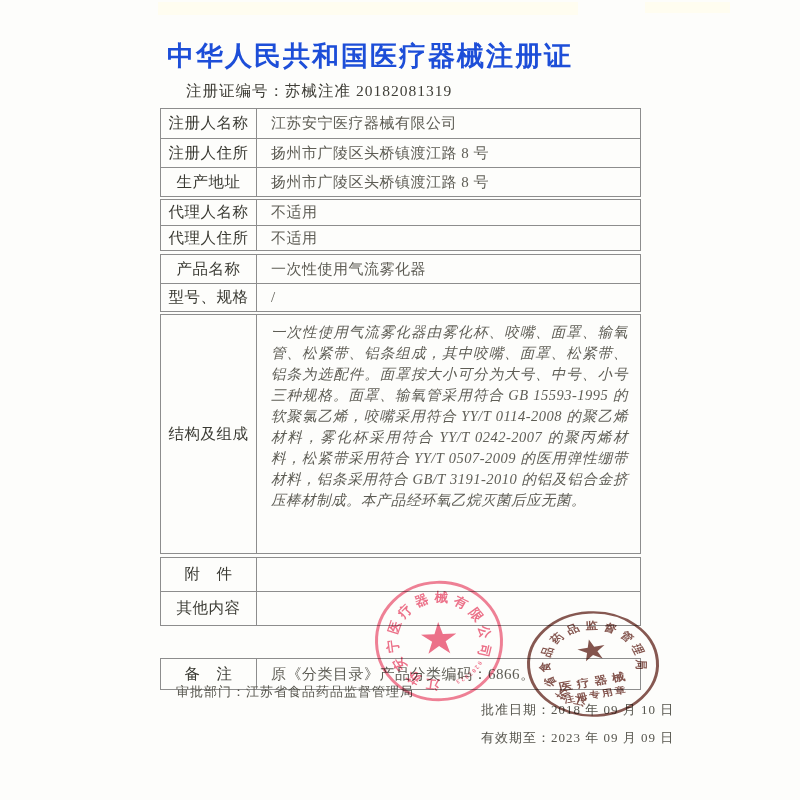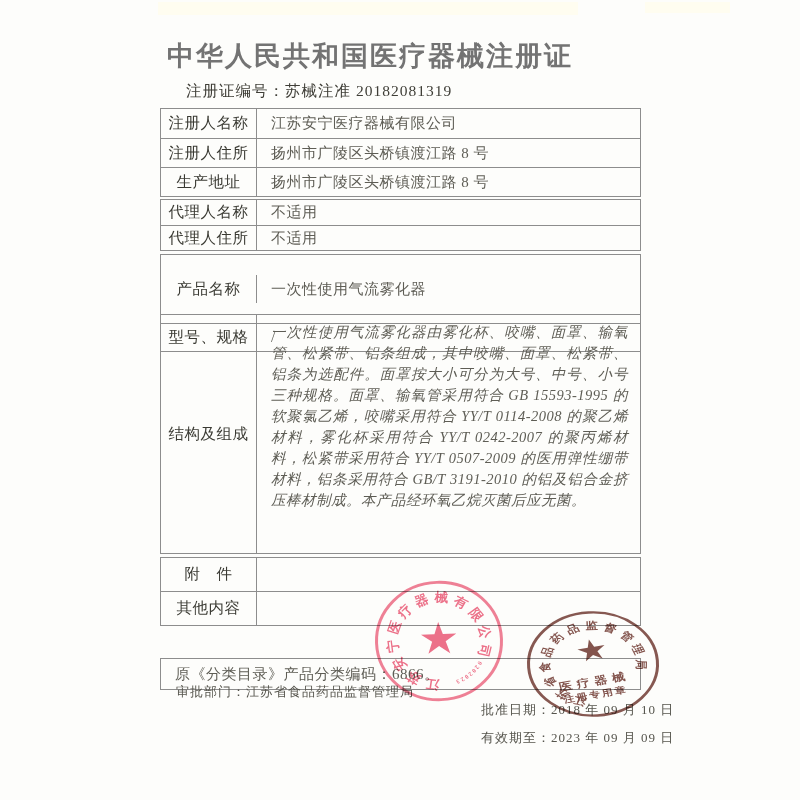--- a/index.html
+++ b/index.html
@@ -8,21 +8,21 @@
     background:#fdfdfb;
     font-family:"Liberation Serif","DejaVu Serif",serif;
     color:#3a3a35;
   }
   .tint{position:absolute;background:#fffdf0;}
   .tint.t1{left:158px;top:2px;width:420px;height:13px;}
   .tint.t2{left:645px;top:2px;width:85px;height:11px;}
 
   .title{
     position:absolute;left:0;top:38px;width:740px;
-    text-align:center;font-size:27px;font-weight:bold;color:#737373;
+    text-align:center;font-size:27px;font-weight:bold;color:#1d4ed8;
     letter-spacing:2px;
   }
   .regline{
     position:absolute;left:186px;top:81px;font-size:15.5px;color:#3f3e37;
     letter-spacing:1px;
   }
 
   .tgroup{
     position:absolute;left:160px;width:481px;
     border:1px solid #8d8d8d;box-sizing:border-box;background:transparent;
@@ -33,21 +33,21 @@
     width:96px;flex:0 0 96px;border-right:1px solid #8d8d8d;
     display:flex;align-items:center;justify-content:center;
     font-size:15.5px;color:#3a3a33;letter-spacing:0.5px;box-sizing:border-box;
   }
   .tvalue{
     flex:1;display:flex;align-items:center;padding:0 10px 0 14px;
     font-size:15px;color:#5e5d55;letter-spacing:0.5px;box-sizing:border-box;
   }
   .gA{top:108px;} .gA .trow{height:29px;}
   .gB{top:199px;font-family:Liberation Serif, serif;} .gB .trow{height:25px;}
-  .gC{top:254px;} .gC .trow{height:28px;margin-top:20px;}
+  .gC{top:254px;} .gC .trow{height:28px;}
   .gD{top:314px;height:240px;}
   .gD .trow{height:238px;}
   .gD .tvalue{
     display:block;padding:7px 12px 0 14px;line-height:21px;
     text-align:justify;font-size:14.5px;font-style:italic;
   }
   .gE{top:557px;}
   .gE .trow.r8{height:29px;} .gE .trow.r9{height:33px;} .gE .trow.r10{height:34px;}
   .gF{top:658px;} .gF .trow{height:30px;}
 
@@ -147,20 +147,21 @@
     <div class="tlabel">附　件</div>
   </div>
   <div class="trow r10">
     <div class="tlabel">其他内容</div>
     <div class="tvalue"></div>
   </div>
 </div>
 
 <div class="tgroup gF">
   <div class="trow">
+    <div class="tlabel">备　注</div>
     <div class="tvalue">原《分类目录》产品分类编码：6866。</div>
   </div>
 </div>
 
 <div class="footer-dept">
   <span>审批部门：</span><span>江苏省食品药品监督管理局</span>
 </div>
 
 <div class="footer-dates">
   <div>

